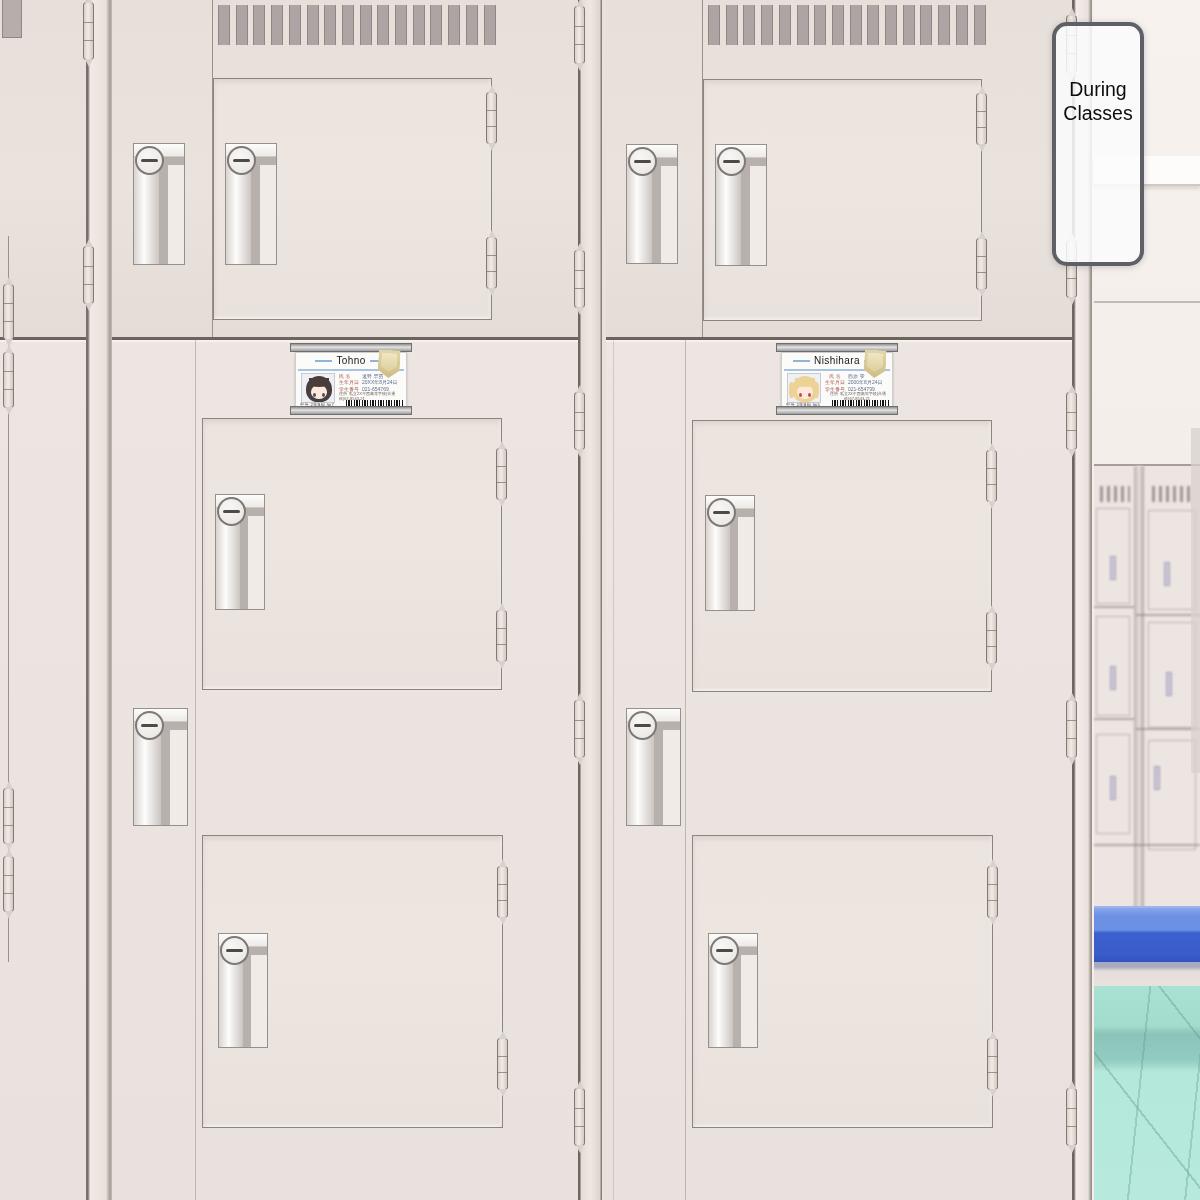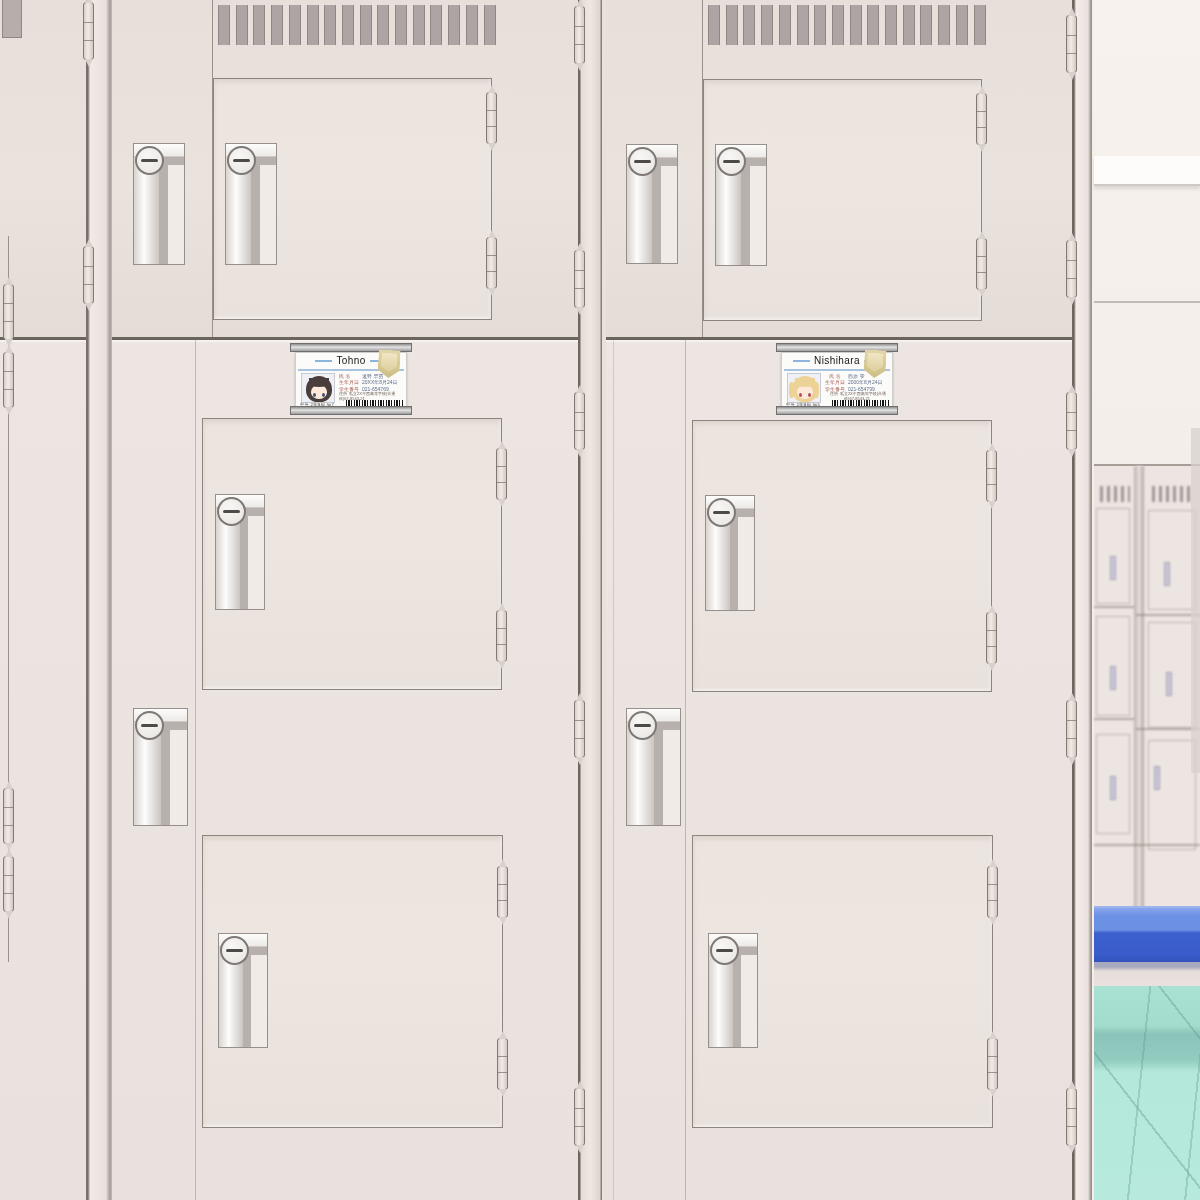--- a/index.html
+++ b/index.html
@@ -391,14 +391,20 @@
       <div class="fl-seam" style="left:0;top:252px;width:40px;"></div>
       <div class="fl-seam" style="left:42px;top:262px;width:64px;"></div>
       <div class="fl-seam" style="left:0;top:378px;width:106px;"></div>
     </div>
   </div>
   <div class="abs far-sliver"></div>
   <div class="abs bench"></div>
   <div class="abs under-bench"></div>
   <div class="abs floor"></div>
 
+  <div class="abs sign">
+    <div class="sign-text">
+      <div>During</div>
+      <div>Classes</div>
+    </div>
+  </div>
 
 </div>
 
 </body></html>

